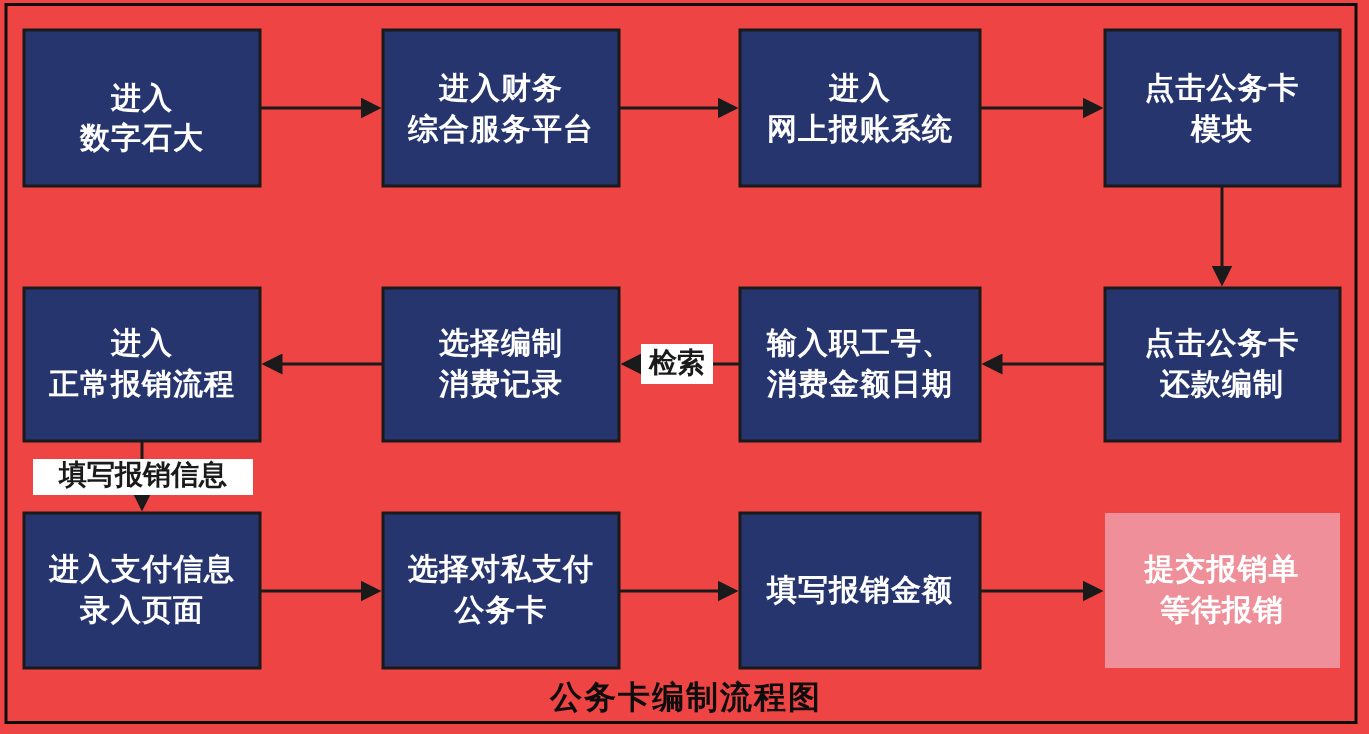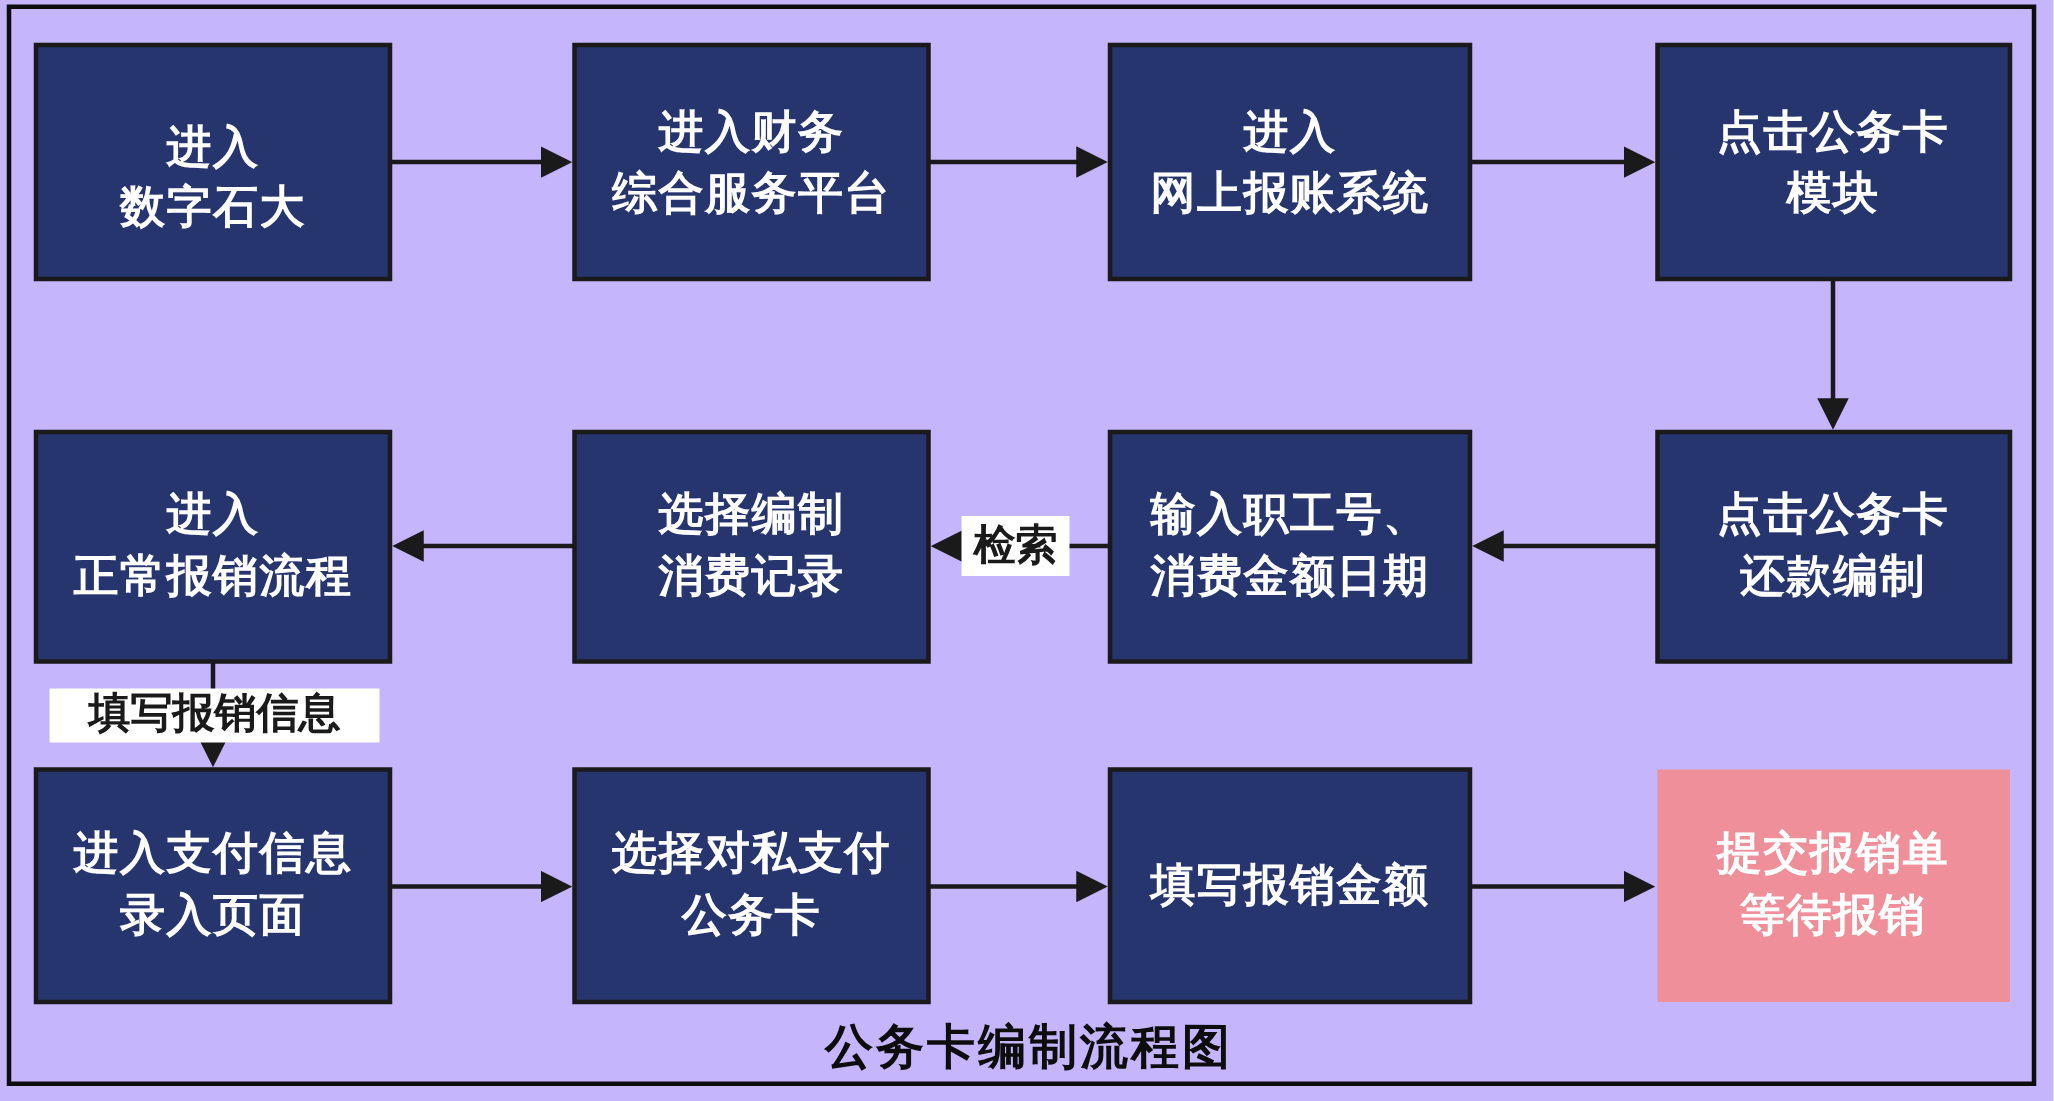--- a/index.html
+++ b/index.html
@@ -1,18 +1,18 @@
 <!DOCTYPE html>
 <html><head>
 <meta charset="utf-8">
 <style>
   html,body{margin:0;padding:0;background:#ffffff;}
   body{width:1369px;height:734px;overflow:hidden;
        font-family:"Liberation Sans","DejaVu Sans",sans-serif;}
-  #stage{position:relative;width:1369px;height:734px;background:#c4b5fd;}
+  #stage{position:relative;width:1369px;height:734px;background:#ef4444;}
   svg#chart{position:absolute;left:0;top:0;width:1369px;height:734px;display:block;}
 
   .frame{fill:none;stroke:#0d0d0d;stroke-width:3;}
 
   .node-rect{fill:#27356F;stroke:#1a1a1a;stroke-width:3;}
   .node-rect.accent{fill:#EE8F99;stroke:none;}
 
   .node-text{fill:#ffffff;font-family:"Liberation Sans","DejaVu Sans",sans-serif;
              font-size:30px;font-weight:bold;text-anchor:middle;
              dominant-baseline:middle;letter-spacing:1px;}

